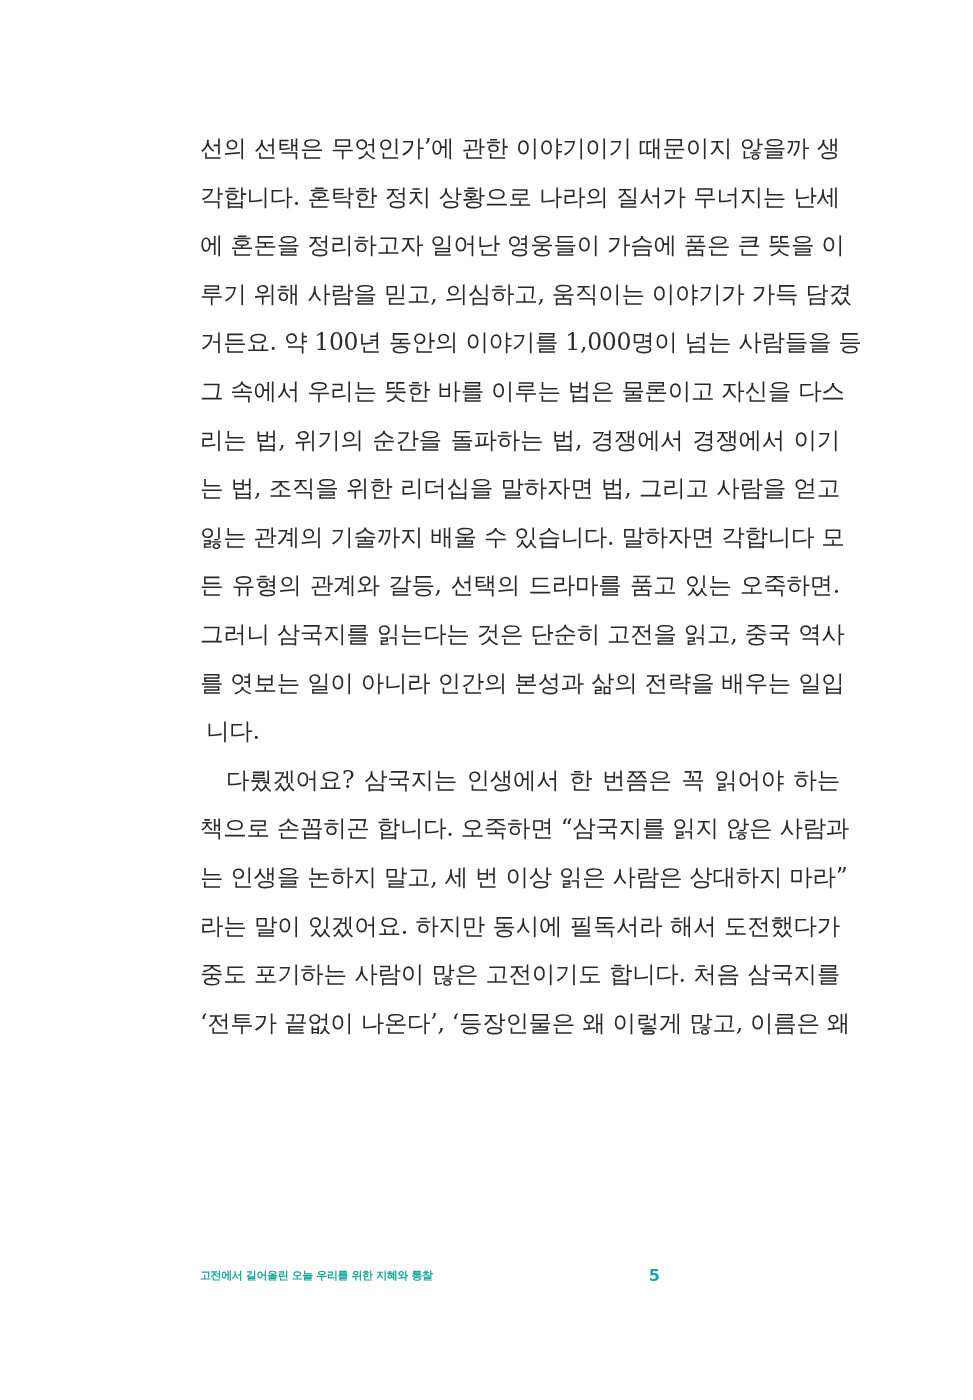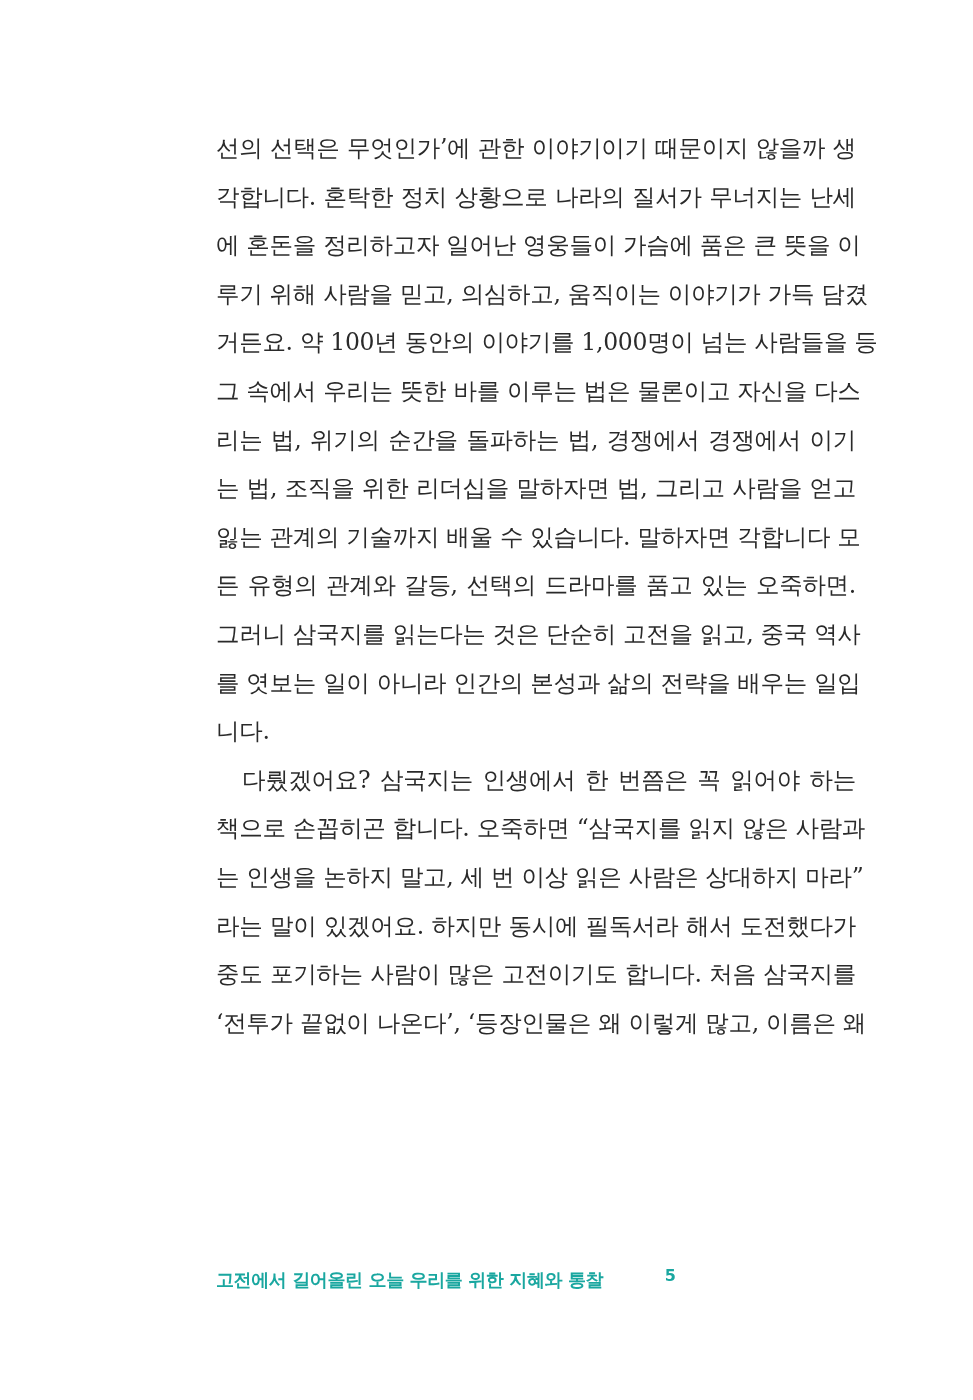--- a/index.html
+++ b/index.html
@@ -8,21 +8,21 @@
       background: #ffffff;
     }
     body {
       width: 973px;
       height: 1400px;
       position: relative;
       overflow: hidden;
     }
     .page {
       position: absolute;
-      left: 16px; top: 0;
+      left: 0; top: 0;
       width: 795px;
       height: 1400px;
       background: #ffffff;
     }
     .body-text {
       position: absolute;
       left: 200px;
       top: 124px;
       width: 640px;
       font-family: "DejaVu Serif", "Liberation Serif", serif;
@@ -33,30 +33,31 @@
     .line {
       height: 48.6px;
       line-height: 48.6px;
       white-space: nowrap;
       text-align: justify;
       text-align-last: justify;
       overflow: visible;
     }
     .line.last {
       text-align-last: left;
+      margin-left: 6px;
     }
     .line.indent {
       padding-left: 26px;
     }
     .footer-title {
       position: absolute;
       left: 200px;
       top: 1268px;
       font-family: "DejaVu Sans", "Liberation Sans", sans-serif;
-      font-size: 18px;
+      font-size: 11px;
       font-weight: bold;
       color: #1aa7a0;
       letter-spacing: -0.4px;
     }
     .page-number {
       position: absolute;
       right: 135px;
       top: 1266px;
       font-family: "DejaVu Sans", "Liberation Sans", sans-serif;
       font-size: 16px;

